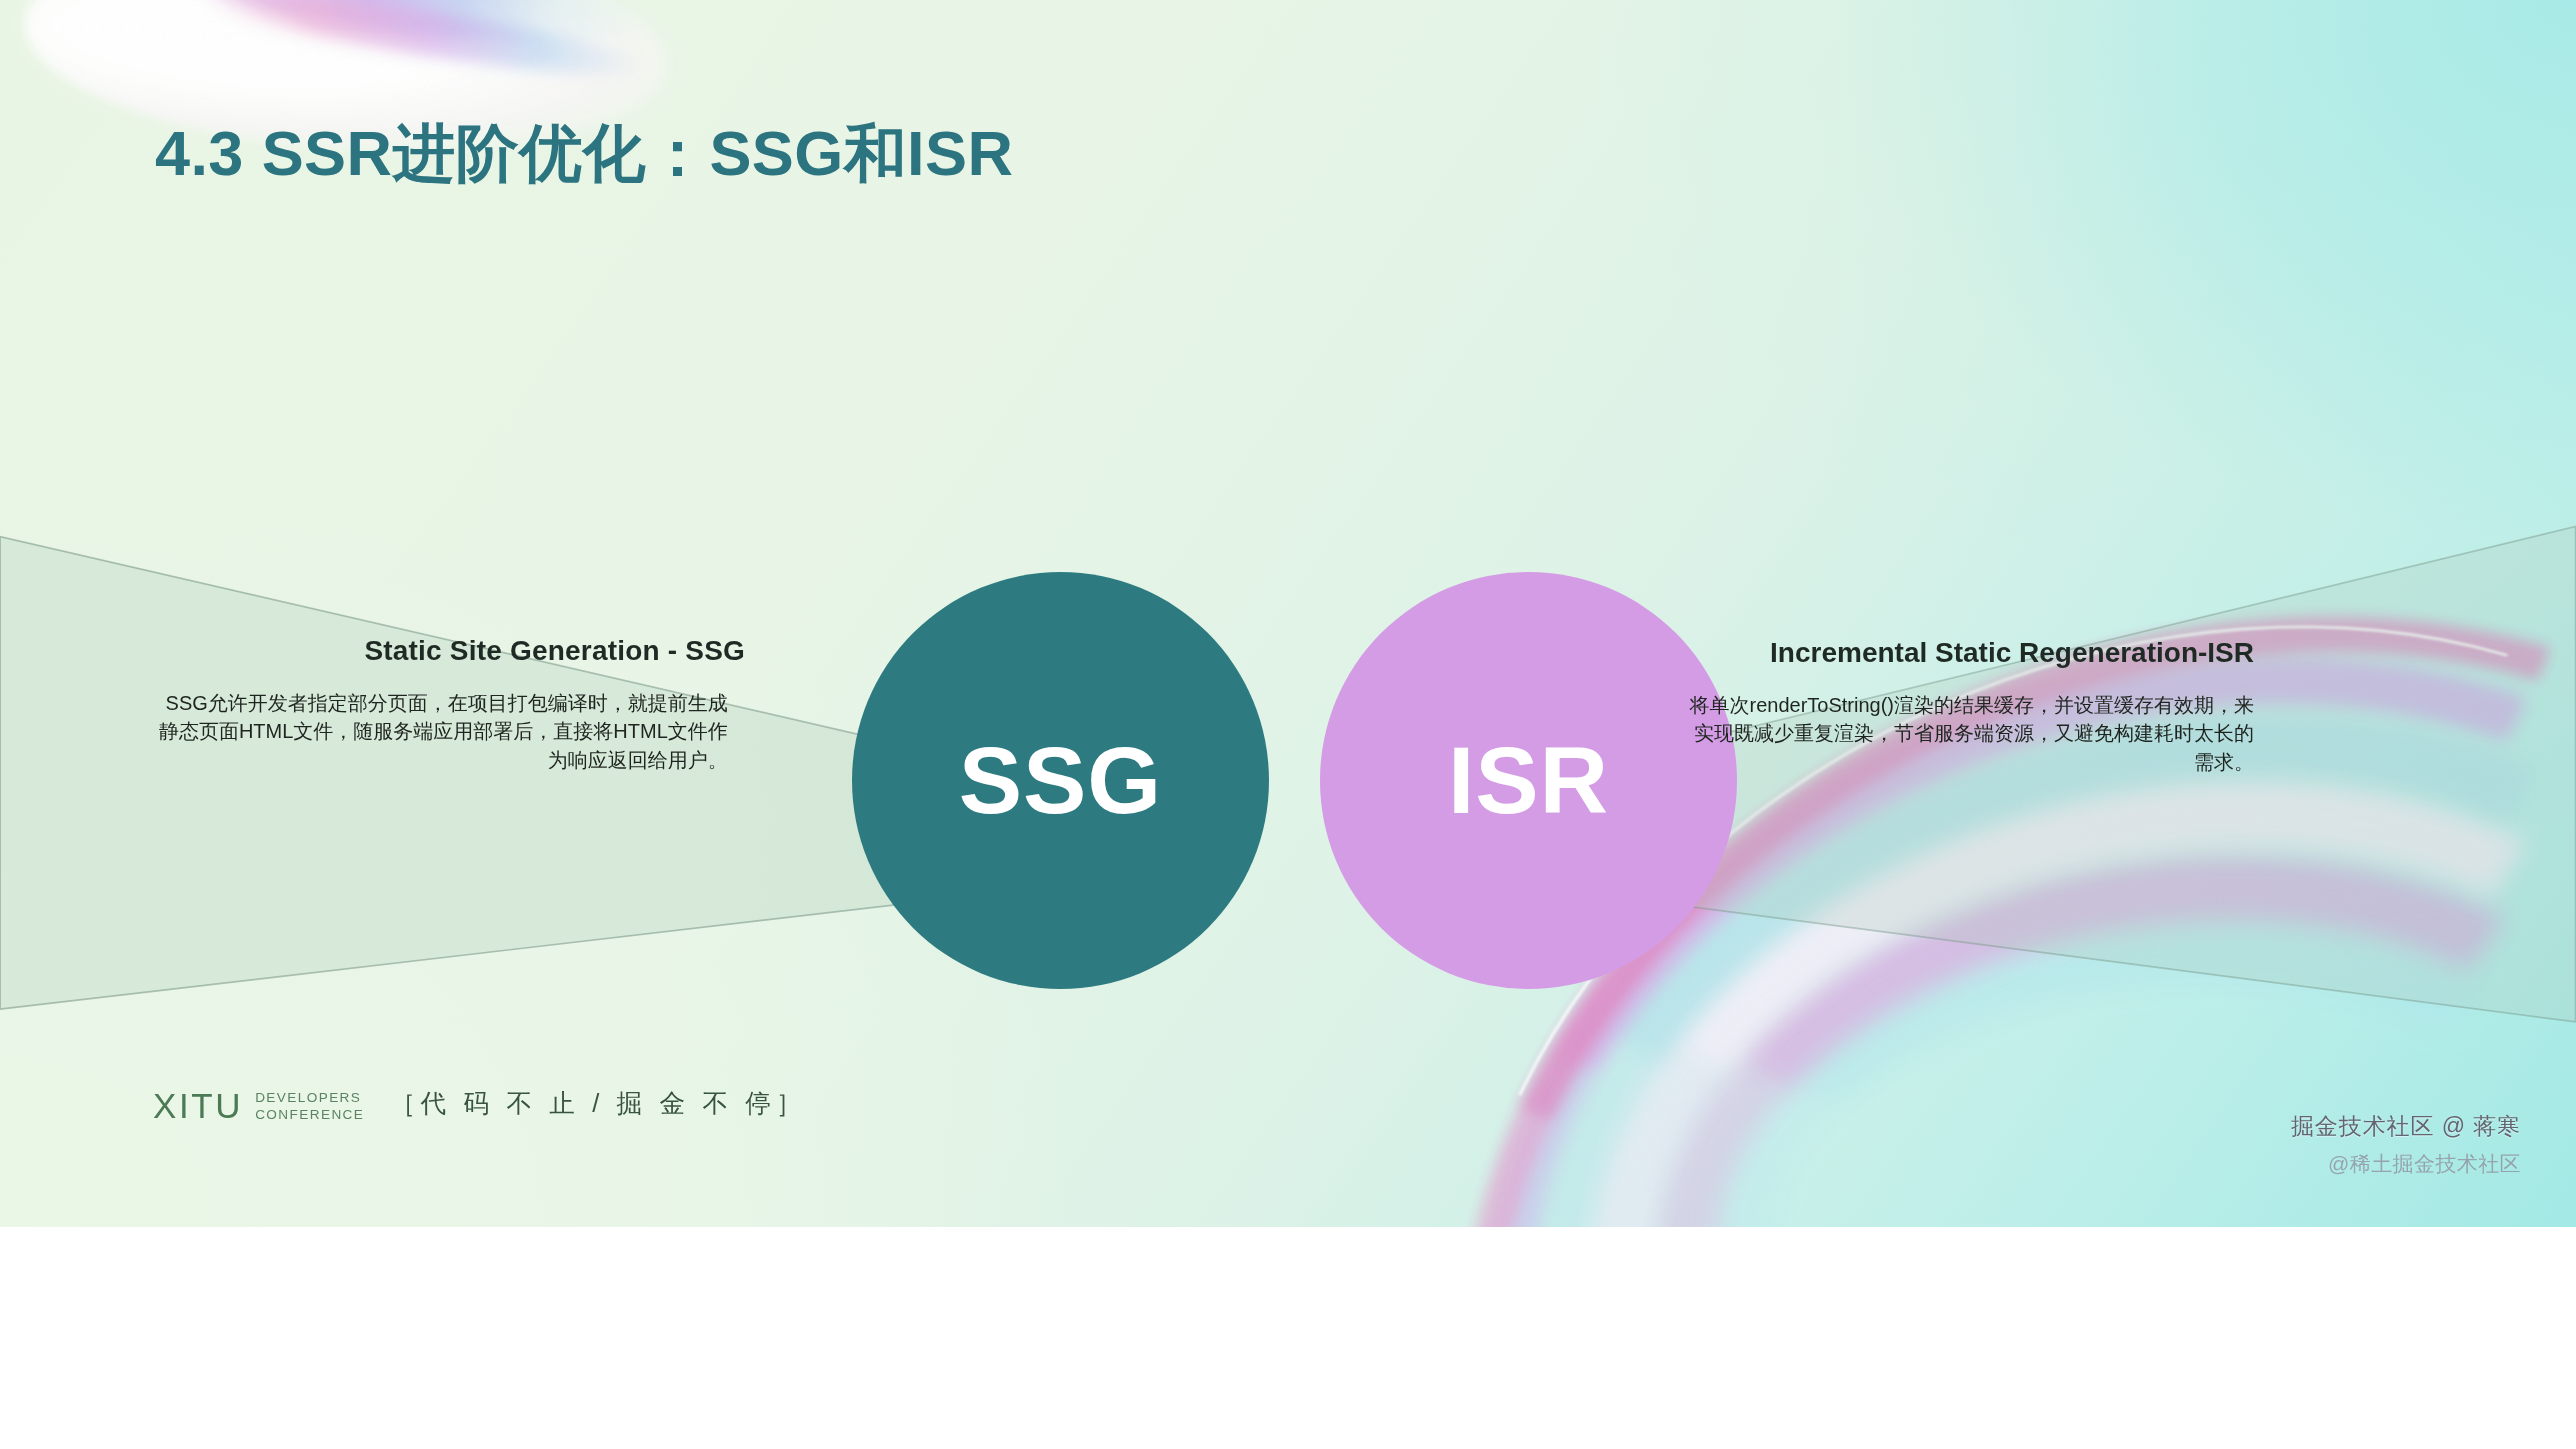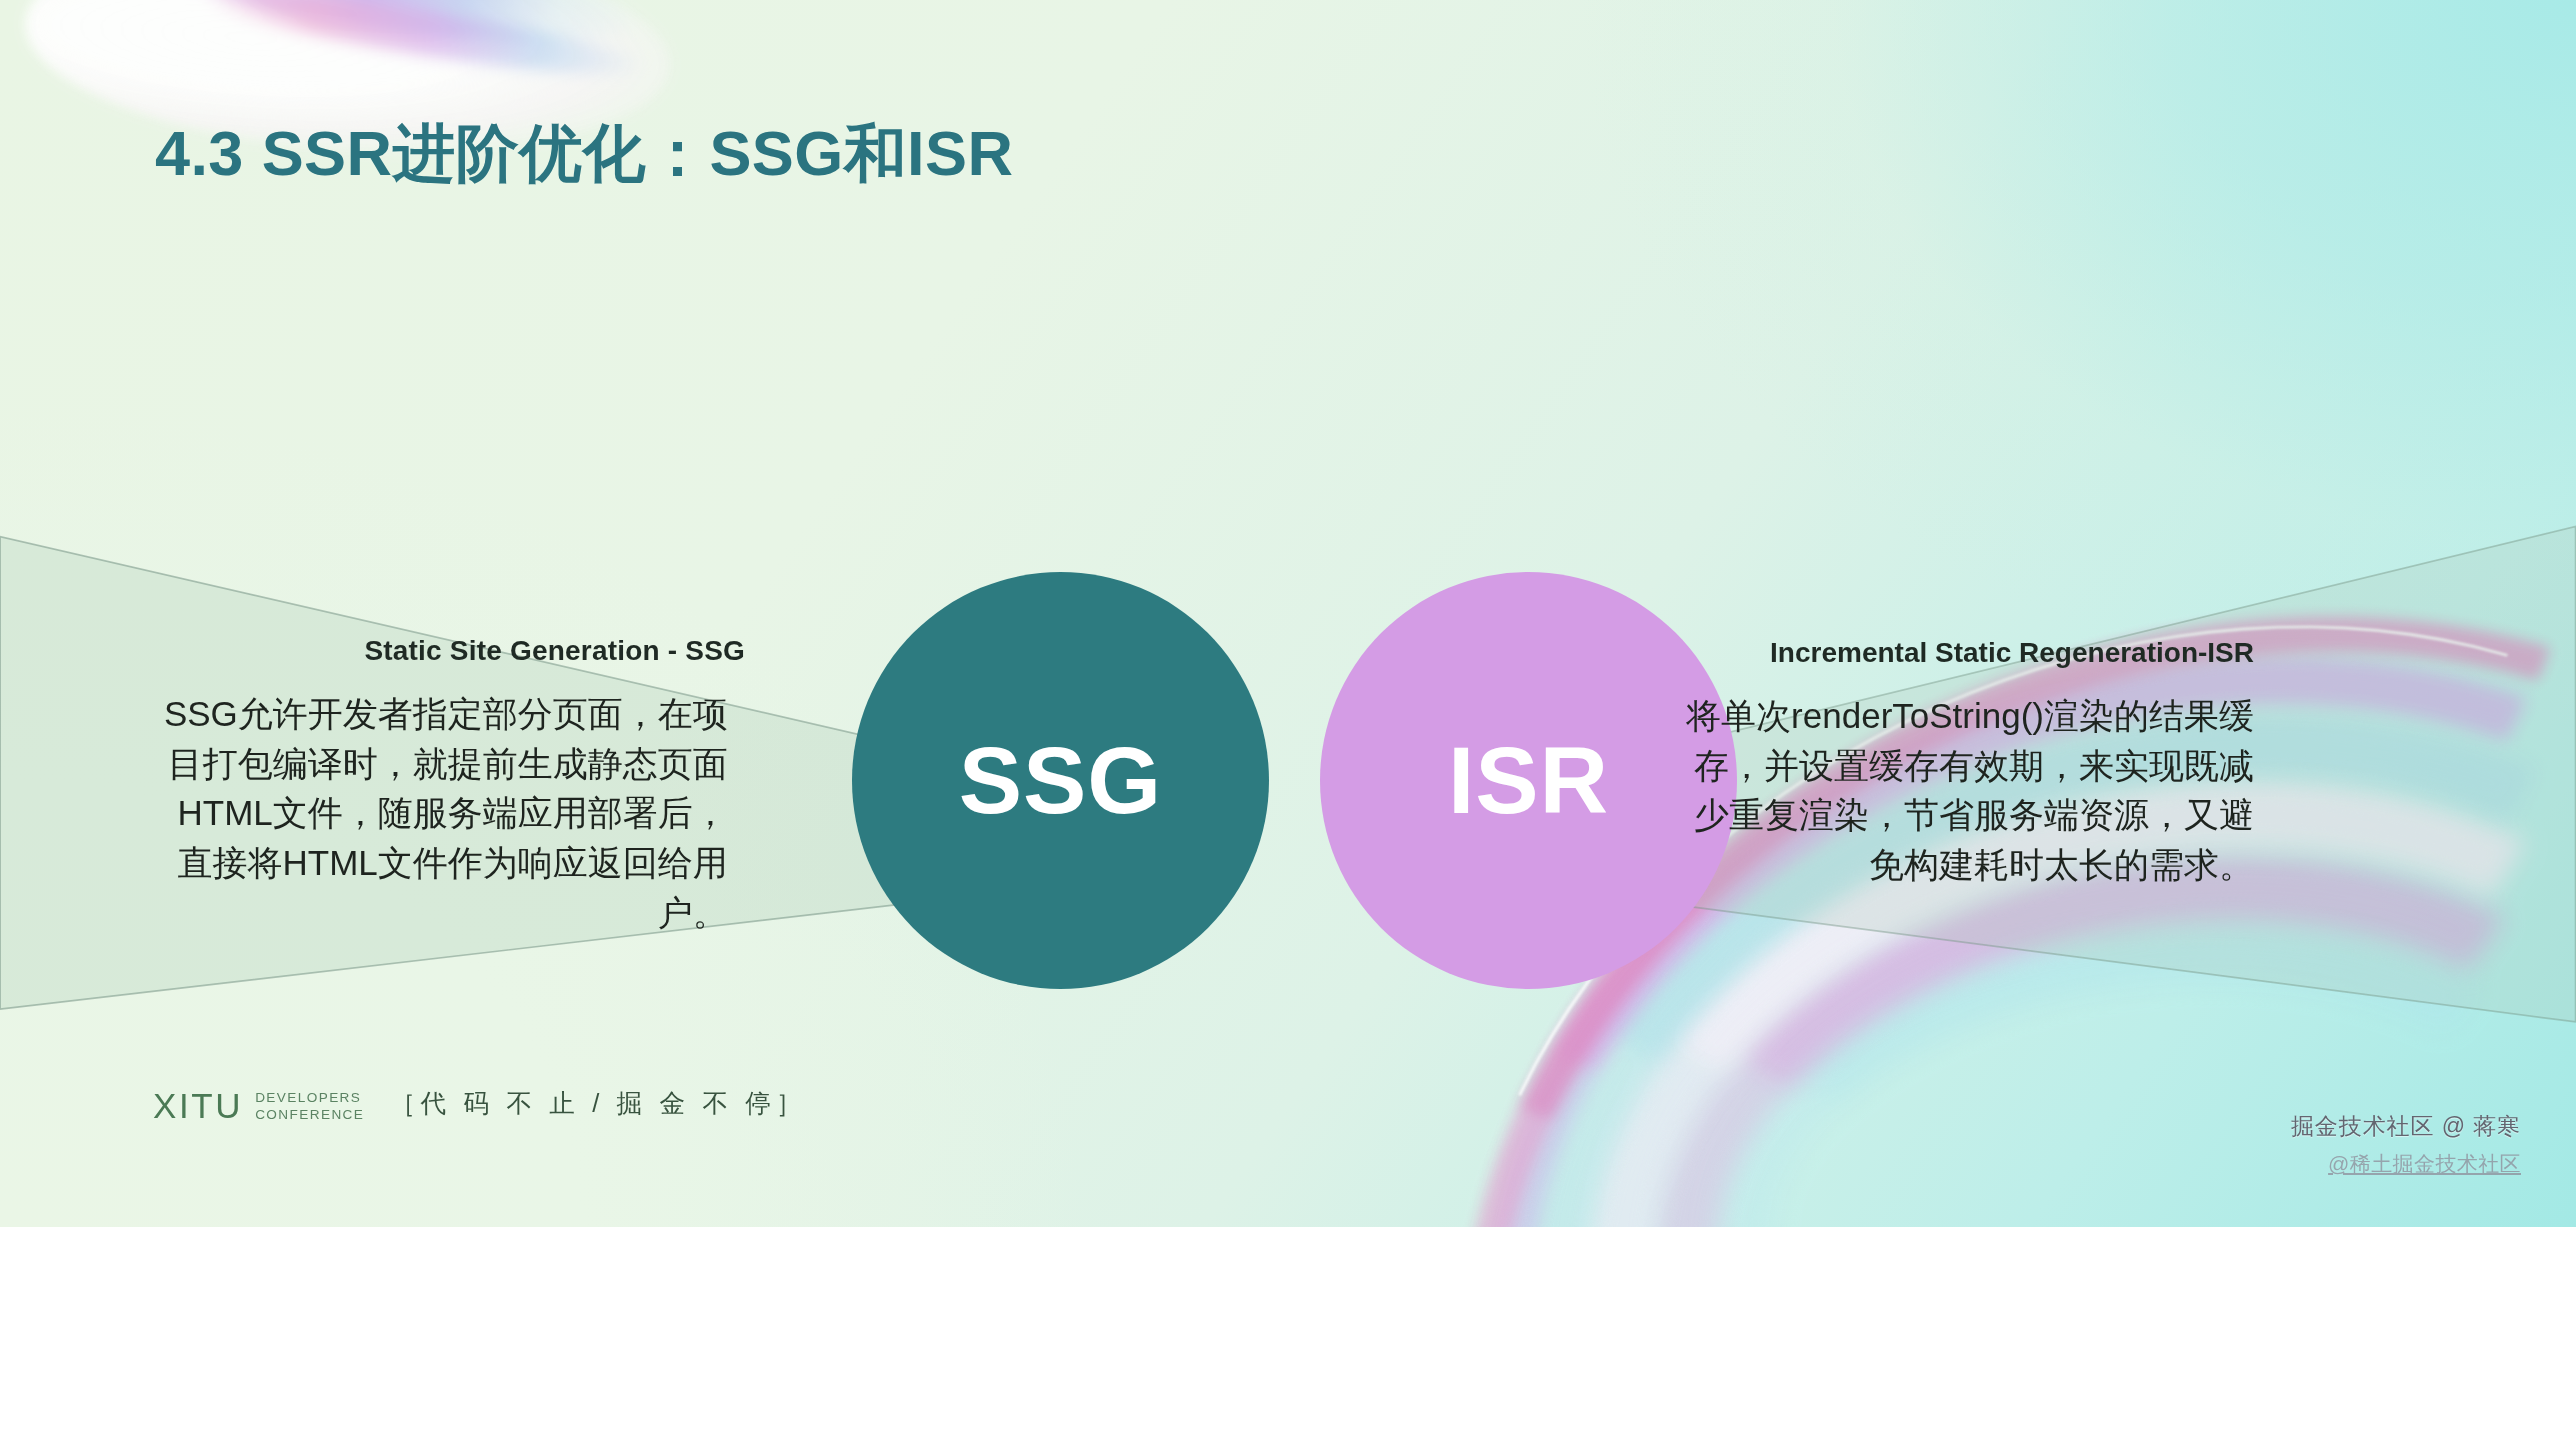--- a/index.html
+++ b/index.html
@@ -199,21 +199,21 @@
   .block-heading {
     font-size: 28px;
     font-weight: bold;
     color: #1f2a24;
     letter-spacing: 0.2px;
     margin-bottom: 22px;
     white-space: nowrap;
   }
   #block-isr .block-heading { letter-spacing: 0px; }
   .block-body {
-    font-size: 35px;
+    font-size: 20px;
     line-height: 1.42;
     color: #1e241f;
   }
   #block-ssg .block-body { padding-left: 6.8px; width: 572px; }
   #block-isr .block-body { width: 572px; margin-left: auto; }
 
   
   .footer {
     position: absolute;
     left: 153px;
@@ -259,21 +259,20 @@
     opacity: 0.92;
     letter-spacing: 0.9px;
     text-shadow: 0 0.9px 0.9px rgba(255,255,255,0.6);
   }
   .wm-sub {
     margin-top: 8.5px;
     font-size: 21px;
     color: #8d8a97;
     opacity: 0.72;
     letter-spacing: 0.4px;
-    text-decoration: underline;
   }
 </style>
 </head>
 <body>
 
 <div id="slide">
 
   <div class="swoosh-tl">
 
     <div class="band b1"></div>

